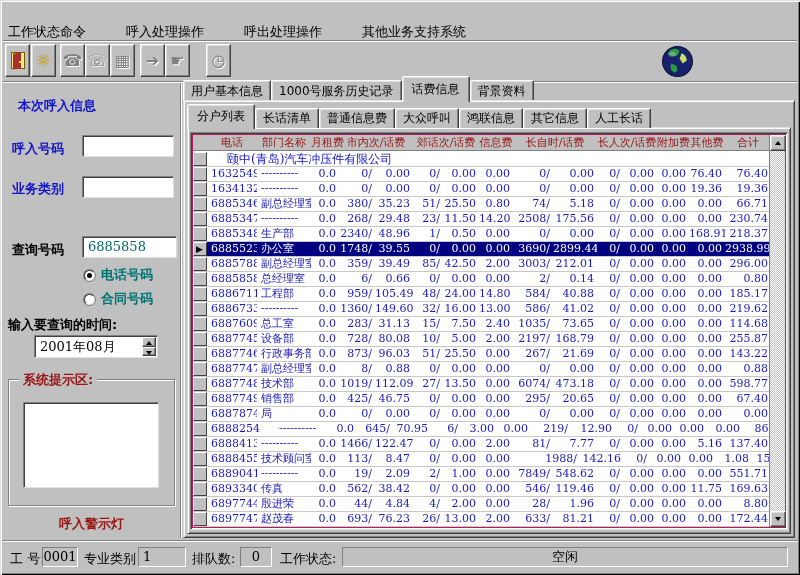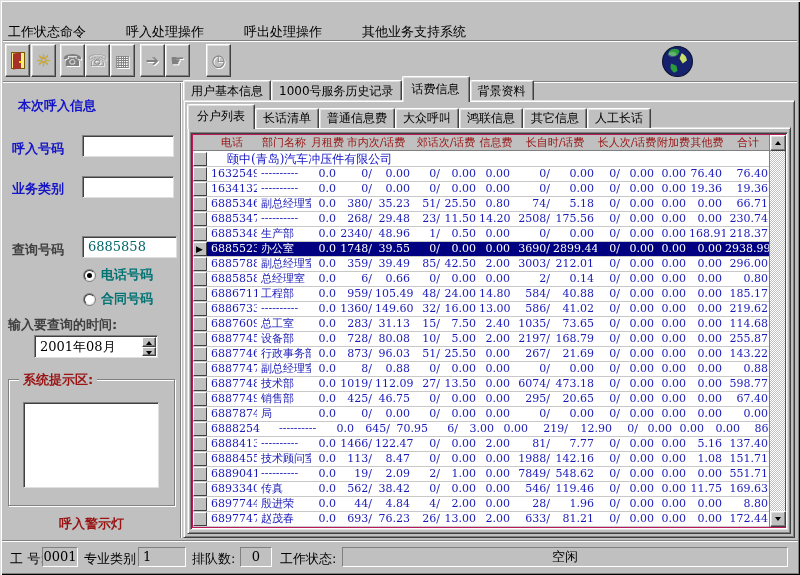--- a/index.html
+++ b/index.html
@@ -34,21 +34,21 @@
   .g-bulb{color:#edb800;text-shadow:0 0 1px #7a6000;}
   .door{width:14px;height:17px;background:#ffef8a;border:1px solid #7a5a00;position:relative;}
   .door-panel{position:absolute;left:1px;top:0px;width:8px;height:16px;background:#a83028;transform:skewY(-8deg);}
   .door-knob{position:absolute;left:7px;top:8px;width:2px;height:2px;background:#ffe100;}
   .globe{position:absolute;left:658px;top:3px;width:33px;height:33px;}
   
   .left-panel{position:absolute;left:2px;top:83px;width:179px;height:455px;background:#c0c0c0;
     border-right:1px solid #808080;box-shadow:1px 0 0 #fff;}
   .lbl{position:absolute;font-size:13px;font-weight:bold;white-space:nowrap;}
   .lbl-blue{color:#1414c8;}
-  .lbl-teal{color:#404040;}
+  .lbl-teal{color:#000000;}
   .lbl-red{color:#991414;}
   .field{position:absolute;background:#fff;border:1px solid;border-color:#808080 #dfdfdf #dfdfdf #808080;
     box-shadow:inset 1px 1px 0 #404040, inset -1px -1px 0 #fff;
     font-family:"DejaVu Serif","Liberation Serif",serif;font-size:13px;color:#006666;
     padding:2px 4px 0 5px;white-space:nowrap;overflow:hidden;}
   .radio-row{position:absolute;display:flex;align-items:center;}
   .radio{width:11px;height:11px;border-radius:50%;background:#fff;position:relative;flex:none;
     border:1px solid;border-color:#404040 #dfdfdf #dfdfdf #404040;box-shadow:0 0 0 1px #808080;}
   .radio.checked:after{content:"";position:absolute;left:2px;top:2px;width:5px;height:5px;border-radius:50%;background:#000;}
   .radio-label{font-size:13px;font-weight:bold;color:#007373;margin-left:6px;}
@@ -594,21 +594,21 @@
               <div class="grow">
                 <div class="ind"></div>
                 <div class="gcell txt" style="width: 50px;">6888455</div>
                 <div class="gcell txt" style="width: 54px;">技术顾问室</div>
                 <div class="gcell num" style="width: 28px;">0.0</div>
                 <div class="gcell num" style="width: 36px;">113/</div>
                 <div class="gcell num" style="width: 38px;">8.47</div>
                 <div class="gcell num" style="width: 30px;">0/</div>
                 <div class="gcell num" style="width: 36px;">0.00</div>
                 <div class="gcell num" style="width: 34px;">0.00</div>
-                <div class="gcell num" style="width: 40px;">1988/</div>
+                <div class="gcell num" style="width: 40px; margin-left: 27px;">1988/</div>
                 <div class="gcell num" style="width: 44px;">142.16</div>
                 <div class="gcell num" style="width: 26px;">0/</div>
                 <div class="gcell num" style="width: 34px;">0.00</div>
                 <div class="gcell num" style="width: 32px;">0.00</div>
                 <div class="gcell num" style="width: 36px;">1.08</div>
                 <div class="gcell num" style="width: 46px;">151.71</div>
               </div>
               <div class="grow">
                 <div class="ind"></div>
                 <div class="gcell txt" style="width: 50px;">6889041</div>

